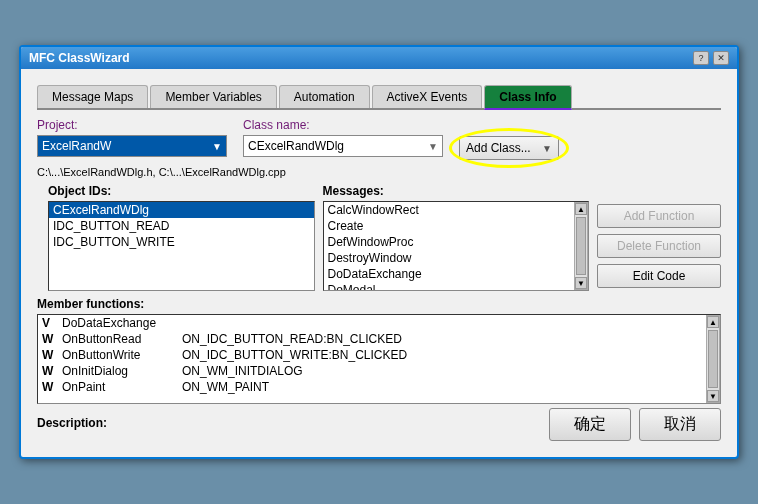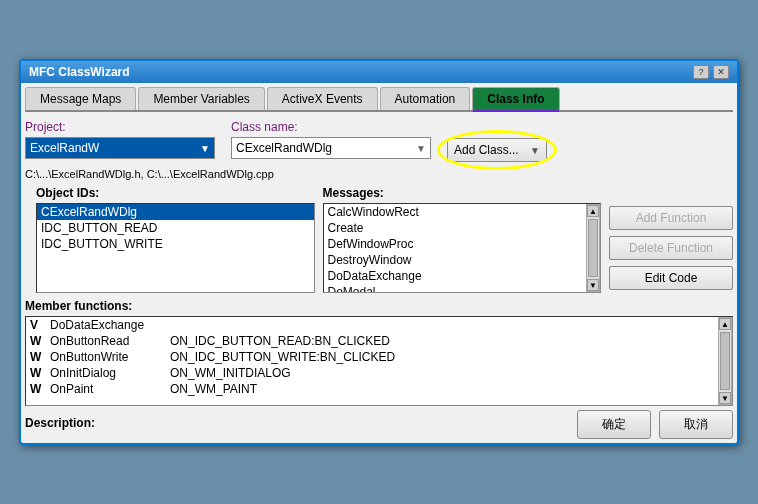--- a/index.html
+++ b/index.html
@@ -45,21 +45,21 @@
       border: 1px solid #888;
       border-radius: 2px;
       display: flex;
       align-items: center;
       justify-content: center;
       font-size: 9px;
       cursor: pointer;
       color: #333;
     }
     .content {
-      padding: 4px;
+      padding: 16px;
     }
     .tabs {
       display: flex;
       border-bottom: 2px solid #888;
       margin-bottom: 8px;
     }
     .tab {
       padding: 4px 14px;
       border: 1px solid #aaa;
       border-bottom: none;
@@ -258,21 +258,21 @@
     }
     .ok-cancel {
       display: flex;
       gap: 8px;
     }
     .btn-ok, .btn-cancel {
       padding: 5px 24px;
       border: 1px solid #888;
       background: linear-gradient(to bottom, #f5f5f5, #d8d8d8);
       cursor: pointer;
-      font-size: 12px;
+      font-size: 16px;
       min-width: 70px;
       border-radius: 3px;
     }
     .two-col {
       display: flex;
       gap: 8px;
       margin-left: 11px;
     }
     .left-section {
       flex: 1;
@@ -292,22 +292,22 @@
       <div class="title-btn">?</div>
       <div class="title-btn">✕</div>
     </div>
   </div>
 
   <div class="content">
 
     <div class="tabs">
       <div class="tab">Message Maps</div>
       <div class="tab">Member Variables</div>
+      <div class="tab">Automation</div>
       <div class="tab">ActiveX Events</div>
-      <div class="tab">Automation</div>
       <div class="tab active">Class Info</div>
     </div>
 
     <div class="form-row">
       <div class="form-group">
         <label>Project:</label>
         <div style="display:flex; align-items:center; gap:2px;">
           <div class="select-box select-box-blue" style="width:190px;">
             <span style="color:white;">ExcelRandW</span>
             <span class="arrow">▼</span>

